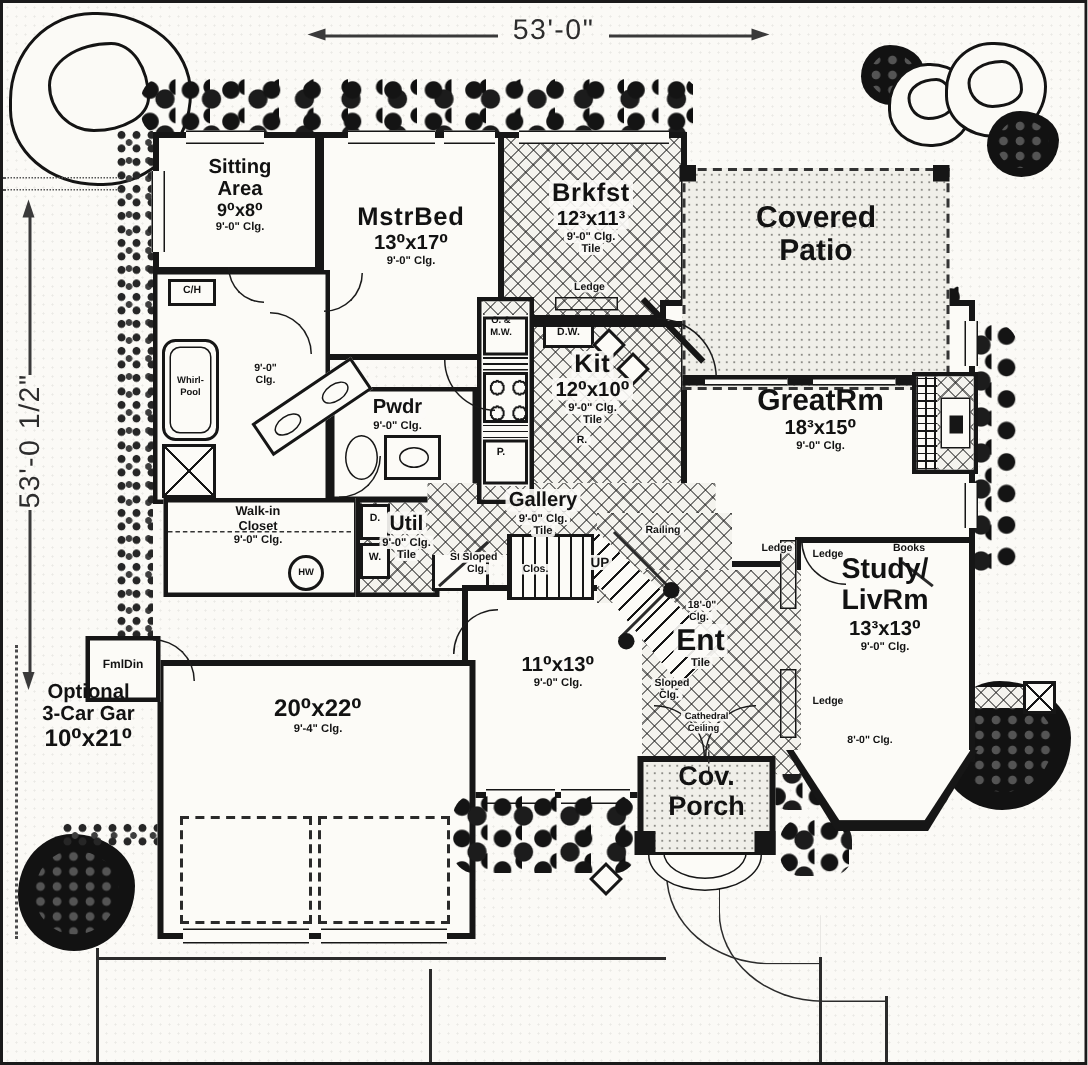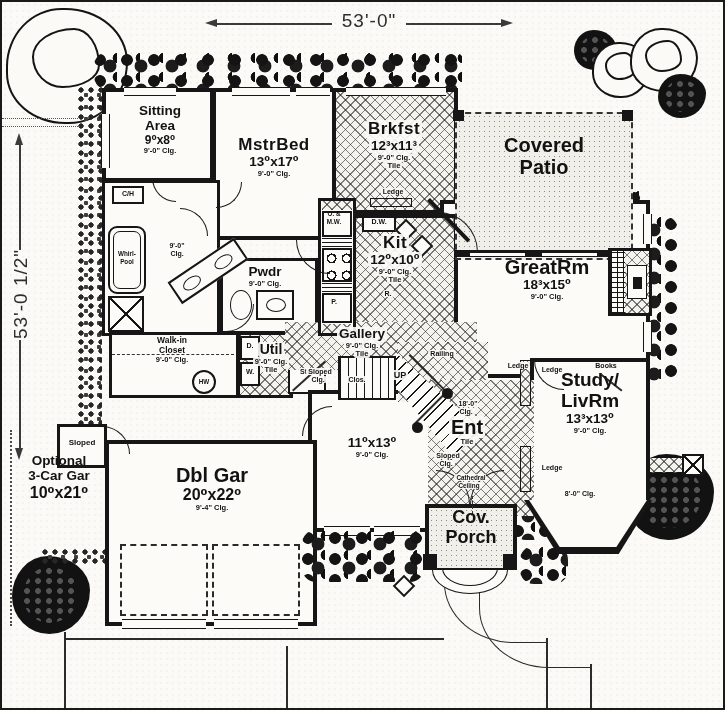--- a/index.html
+++ b/index.html
@@ -283,31 +283,30 @@
     <div class="tn"><span class="halo">18'-0"
 Clg.</span></div>
     <div class="nmlg"><span class="halo">Ent</span></div>
     <div class="cl"><span class="halo">Tile</span></div>
   </div>
   <div class="lbl" style="left:427px;top:506px;width:84px;z-index:7;">
     <div class="nmlg" style="font-size:18px;">Cov.
 Porch</div>
   </div>
   <div class="lbl" style="left:122px;top:462px;width:176px;">
-    <div class="nmlg">Dbl Gar</div>
     <div class="sz" style="font-size:16px;">20⁰x22⁰</div>
     <div class="cl">9'-4" Clg.</div>
   </div>
   <div class="lbl" style="left:8px;top:452px;width:98px;font-weight:600;">
     <div style="font-size:13.5px;">Optional</div>
     <div style="font-size:13.5px;">3-Car Gar</div>
     <div style="font-size:16px;">10⁰x21⁰</div>
   </div>
   <div class="lbl tn" style="left:57px;top:436px;width:46px;font-size:8px;">
-    <span>Sloped</span>
+    <span>FmlDin</span>
   </div>
 
   <div class="lbl tn" style="left:112px;top:188px;width:28px;z-index:6;"><span>C/H</span></div>
   <div class="lbl tn2" style="left:108px;top:248px;width:34px;z-index:6;"><span>Whirl-
 Pool</span></div>
   <div class="lbl tn2" style="left:192px;top:376px;width:20px;z-index:6;"><span>HW</span></div>
   <div class="lbl tn" style="left:240px;top:340px;width:16px;z-index:6;"><span>D.</span></div>
   <div class="lbl tn" style="left:240px;top:366px;width:16px;z-index:6;"><span>W.</span></div>
   <div class="lbl tn" style="left:290px;top:366px;width:30px;z-index:6;"><span class="halo">Stor</span></div>
   <div class="lbl tn" style="left:300px;top:366px;width:34px;z-index:7;"><span class="halo">Sloped

